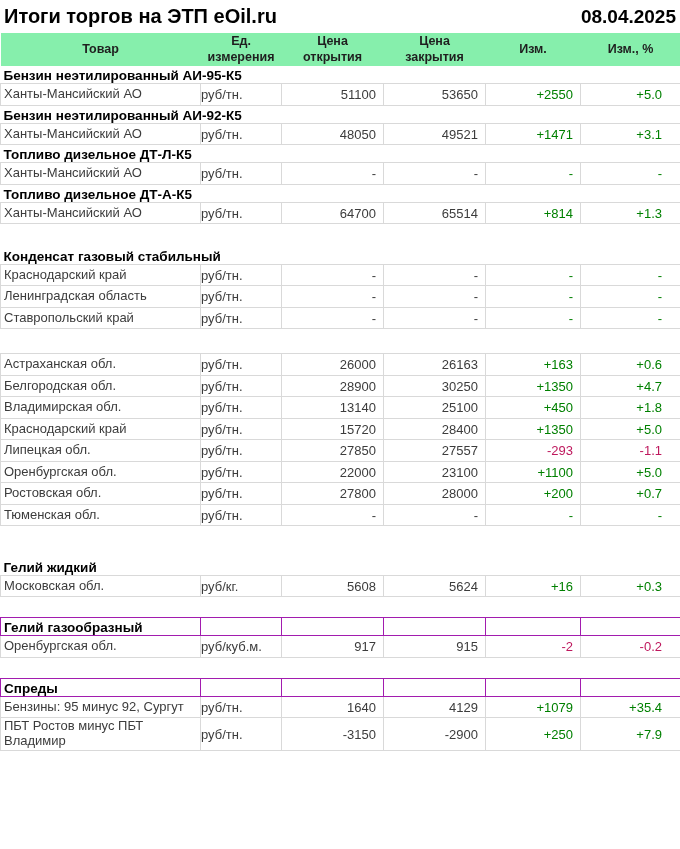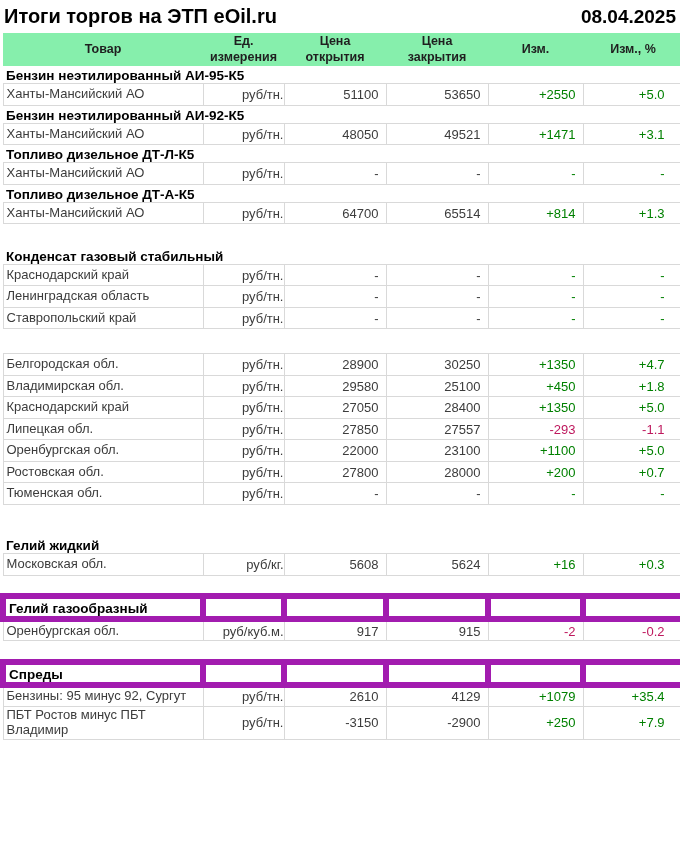--- a/index.html
+++ b/index.html
@@ -8,28 +8,28 @@
   .titlebar{flex:0 0 33px;height:33px;display:flex;justify-content:space-between;align-items:center;padding:14px 4px;box-sizing:border-box;}
   .title{font-size:20px;font-weight:bold;color:#000;letter-spacing:0;}
   .date{font-size:19px;font-weight:bold;color:#000;}
   table.results{border-collapse:collapse;table-layout:fixed;width:680px;}
   thead tr{background:#86efac;height:33px;}
   th{font-size:12.5px;font-weight:bold;color:#1f1f1f;text-align:center;vertical-align:middle;white-space:pre-line;line-height:1.25;padding:1px 0;}
   tbody td{font-size:13px;color:#3c3c3c;vertical-align:middle;box-sizing:border-box;}
   tr.data-row{height:21.5px;}
   tr.data-row td{border:1px solid #d9d9d9;}
   td.product{text-align:left;padding:1px 2px 1px 3px;line-height:1.15;}
-  td.unit{text-align:right;padding:0;}
+  td.unit{text-align:left;padding:0;}
   td.num{text-align:right;padding-right:7px;}
   td.last{padding-right:18px;}
   td.pos{color:#008000;}
   td.neg{color:#be185d;}
   tr.section-row{height:15px;border-radius:8px;}
   td.section-title{font-weight:bold;font-size:13.5px;color:#000;text-align:left;padding:2px 2px 0 3px;white-space:nowrap;overflow:hidden;}
-  tr.section-row td.cellb{border:6px solid #a21caf;margin-left:24px;}
+  tr.section-row td.cellb{border:1px solid #a21caf;margin-left:24px;}
   tr.gap-row td{border:none;background:#fff;}
   tr.gap-0{height:23px;}
   tr.gap-1{height:25px;}
   tr.gap-2{height:32px;}
   tr.gap-3{height:21px;}
   tr.gap-4{height:21px;}
 </style>
 </head>
 <body>
 
@@ -134,39 +134,47 @@
           <td class="unit">руб/тн.</td>
           <td class="num">-</td>
           <td class="num">-</td>
           <td class="num pos">-</td>
           <td class="num last pos">-</td>
         </tr>
         <tr class="gap-row gap-1">
           <td colspan="6"></td>
         </tr>
         <tr class="data-row">
+          <td class="product product">Астраханская обл.</td>
+          <td class="unit">руб/тн.</td>
+          <td class="num">26000</td>
+          <td class="num">26163</td>
+          <td class="num pos">+163</td>
+          <td class="num last pos">+0.6</td>
+        </tr>
+        <tr class="data-row">
           <td class="product product">Белгородская обл.</td>
           <td class="unit">руб/тн.</td>
           <td class="num">28900</td>
           <td class="num">30250</td>
           <td class="num pos">+1350</td>
           <td class="num last pos">+4.7</td>
         </tr>
         <tr class="data-row">
           <td class="product product">Владимирская обл.</td>
           <td class="unit">руб/тн.</td>
-          <td class="num">29580</td>
+          <td class="num">13140</td>
           <td class="num">25100</td>
           <td class="num pos">+450</td>
           <td class="num last pos">+1.8</td>
         </tr>
         <tr class="data-row">
           <td class="product product">Краснодарский край</td>
           <td class="unit">руб/тн.</td>
-          <td class="num">27050</td>
+          <td class="num">15720</td>
           <td class="num">28400</td>
           <td class="num pos">+1350</td>
           <td class="num last pos">+5.0</td>
         </tr>
         <tr class="data-row">
           <td class="product product">Липецкая обл.</td>
           <td class="unit">руб/тн.</td>
           <td class="num">27850</td>
           <td class="num">27557</td>
           <td class="num neg">-293</td>
@@ -236,21 +244,21 @@
           <td class="section-title cellb">Спреды</td>
           <td class="cellb"></td>
           <td class="cellb"></td>
           <td class="cellb"></td>
           <td class="cellb"></td>
           <td class="cellb"></td>
         </tr>
         <tr class="data-row">
           <td class="product product">Бензины: 95 минус 92, Сургут</td>
           <td class="unit">руб/тн.</td>
-          <td class="num">2610</td>
+          <td class="num">1640</td>
           <td class="num">4129</td>
           <td class="num pos">+1079</td>
           <td class="num last pos">+35.4</td>
         </tr>
         <tr class="data-row">
           <td class="product product">ПБТ Ростов минус ПБТ Владимир</td>
           <td class="unit">руб/тн.</td>
           <td class="num">-3150</td>
           <td class="num">-2900</td>
           <td class="num pos">+250</td>

